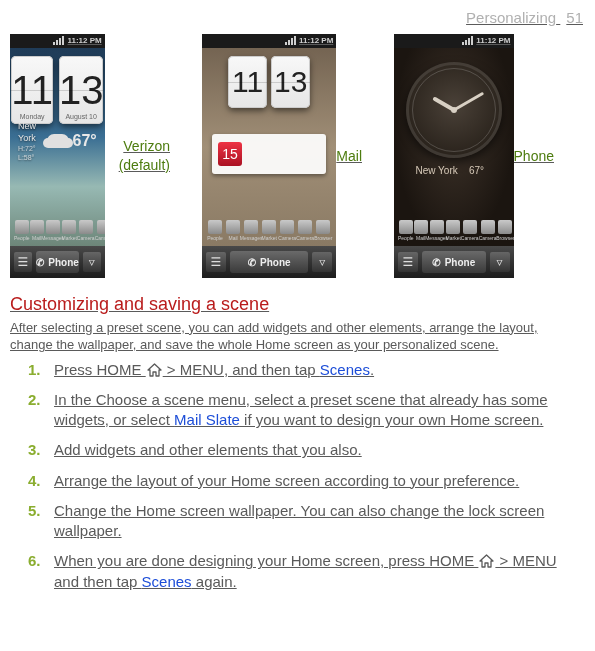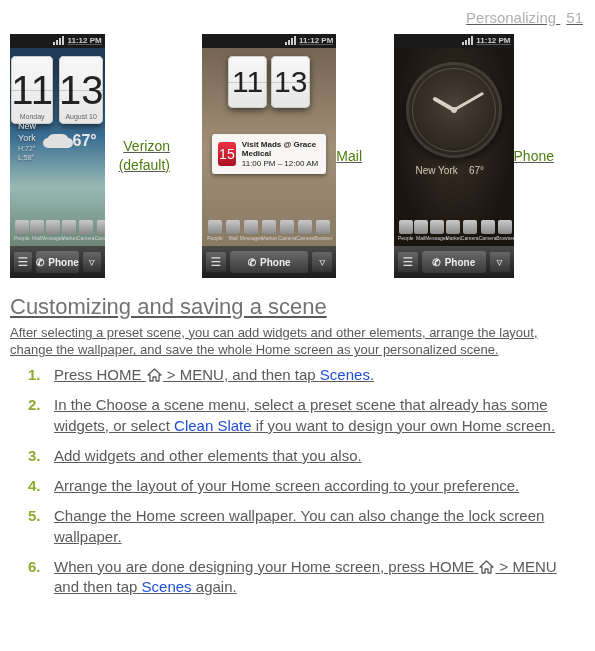--- a/index.html
+++ b/index.html
@@ -235,23 +235,23 @@
   .hand.hour { width:4px; height:24px; transform: translate(-50%,-100%) rotate(300deg); }
   .hand.min  { width:3px; height:34px; transform: translate(-50%,-100%) rotate(60deg); }
   .analog .pin { position:absolute; left:50%; top:50%; width:6px;height:6px;border-radius:50%; background:#d8d0c4; transform:translate(-50%,-50%);}
   .playtemp {
     position:absolute; top:130px; left:0; right:8px;
     color:#d6c9b8; font-size:10px; text-align:center;
   }
 
   
   h2.section {
-    color: #737373;
+    color: #b91c1c;
     font-weight: 400;
-    font-size: 22px;
+    font-size: 18px;
     margin: 14px 0 2px 0;
   }
   p.intro {
     margin: 0 0 6px 0;
     font-size: 13px;
   }
   ol.steps {
     margin: 0;
     padding-left: 40px;
     counter-reset: step;
@@ -385,24 +385,20 @@
         <div class="work-small-clock">
           <div class="flip">
               <span>11</span>
             </div>
           <div class="flip">
               <span>13</span>
             </div>
         </div>
         <div class="work-mail">
           <div class="envicon">15</div>
-          <div class="txt">
-            <div class="t1">Visit Mads @ Grace Medical</div>
-            <div>11:00 PM – 12:00 AM</div>
-          </div>
         </div>
         <div class="dotsrow">
           <div class="dotitem">
               <div class="ic"></div>
               <div class="lbl">People</div>
             </div>
           <div class="dotitem">
               <div class="ic"></div>
               <div class="lbl">Mail</div>
             </div>
@@ -505,21 +501,21 @@
 
   </div>
 
   <h2 class="section">Customizing and saving a scene</h2>
   <p class="intro">After selecting a preset scene, you can add widgets and other elements, arrange the layout, change the wallpaper, and save the whole Home screen as your personalized scene.</p>
 
   <ol class="steps" id="steps">
       <li>Press HOME <span class="home-icon"><svg width="15" height="14" viewBox="0 0 15 14">
             <path d="M7.5 1 L14 7 L12 7 L12 13 L9 13 L9 9 L6 9 L6 13 L3 13 L3 7 L1 7 Z" fill="none" stroke="#5a5a5a" stroke-width="1.3" stroke-linejoin="round"></path>
           </svg></span> &gt; MENU, and then tap <span class="bold">Scenes</span>.</li>
-      <li>In the Choose a scene menu, select a preset scene that already has some widgets, or select <span class="bold">Clean Slate</span> if you want to design your own Home screen.</li>
+      <li>In the Choose a scene menu, select a preset scene that already has some widgets, or select <span class="bold">Mail Slate</span> if you want to design your own Home screen.</li>
       <li>Add widgets and other elements that you also.</li>
       <li>Arrange the layout of your Home screen according to your preference.</li>
       <li>Change the Home screen wallpaper. You can also change the lock screen wallpaper.</li>
       <li>When you are done designing your Home screen, press HOME <span class="home-icon"><svg width="15" height="14" viewBox="0 0 15 14">
             <path d="M7.5 1 L14 7 L12 7 L12 13 L9 13 L9 9 L6 9 L6 13 L3 13 L3 7 L1 7 Z" fill="none" stroke="#5a5a5a" stroke-width="1.3" stroke-linejoin="round"></path>
           </svg></span> &gt; MENU and then tap <span class="bold">Scenes</span> again.</li>
     </ol>
 
 </div>
 

